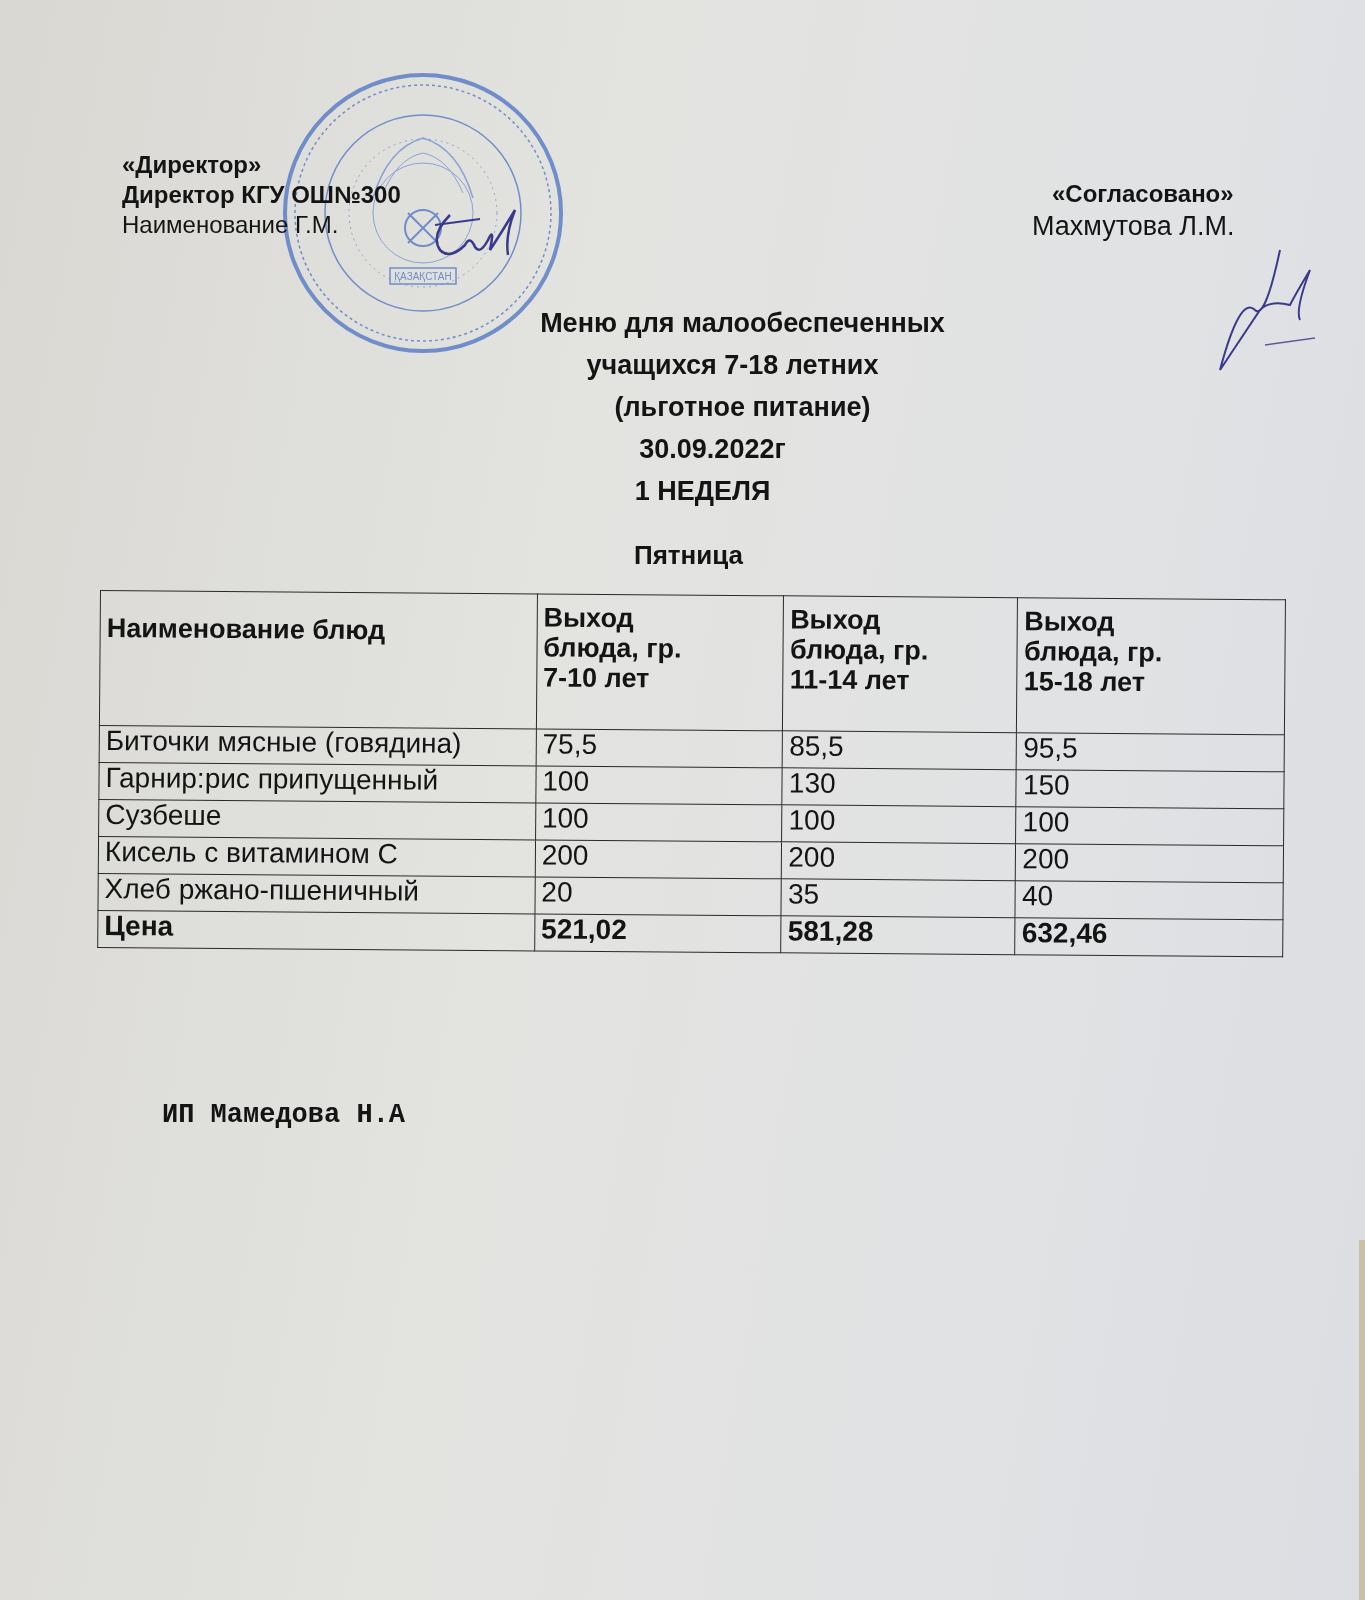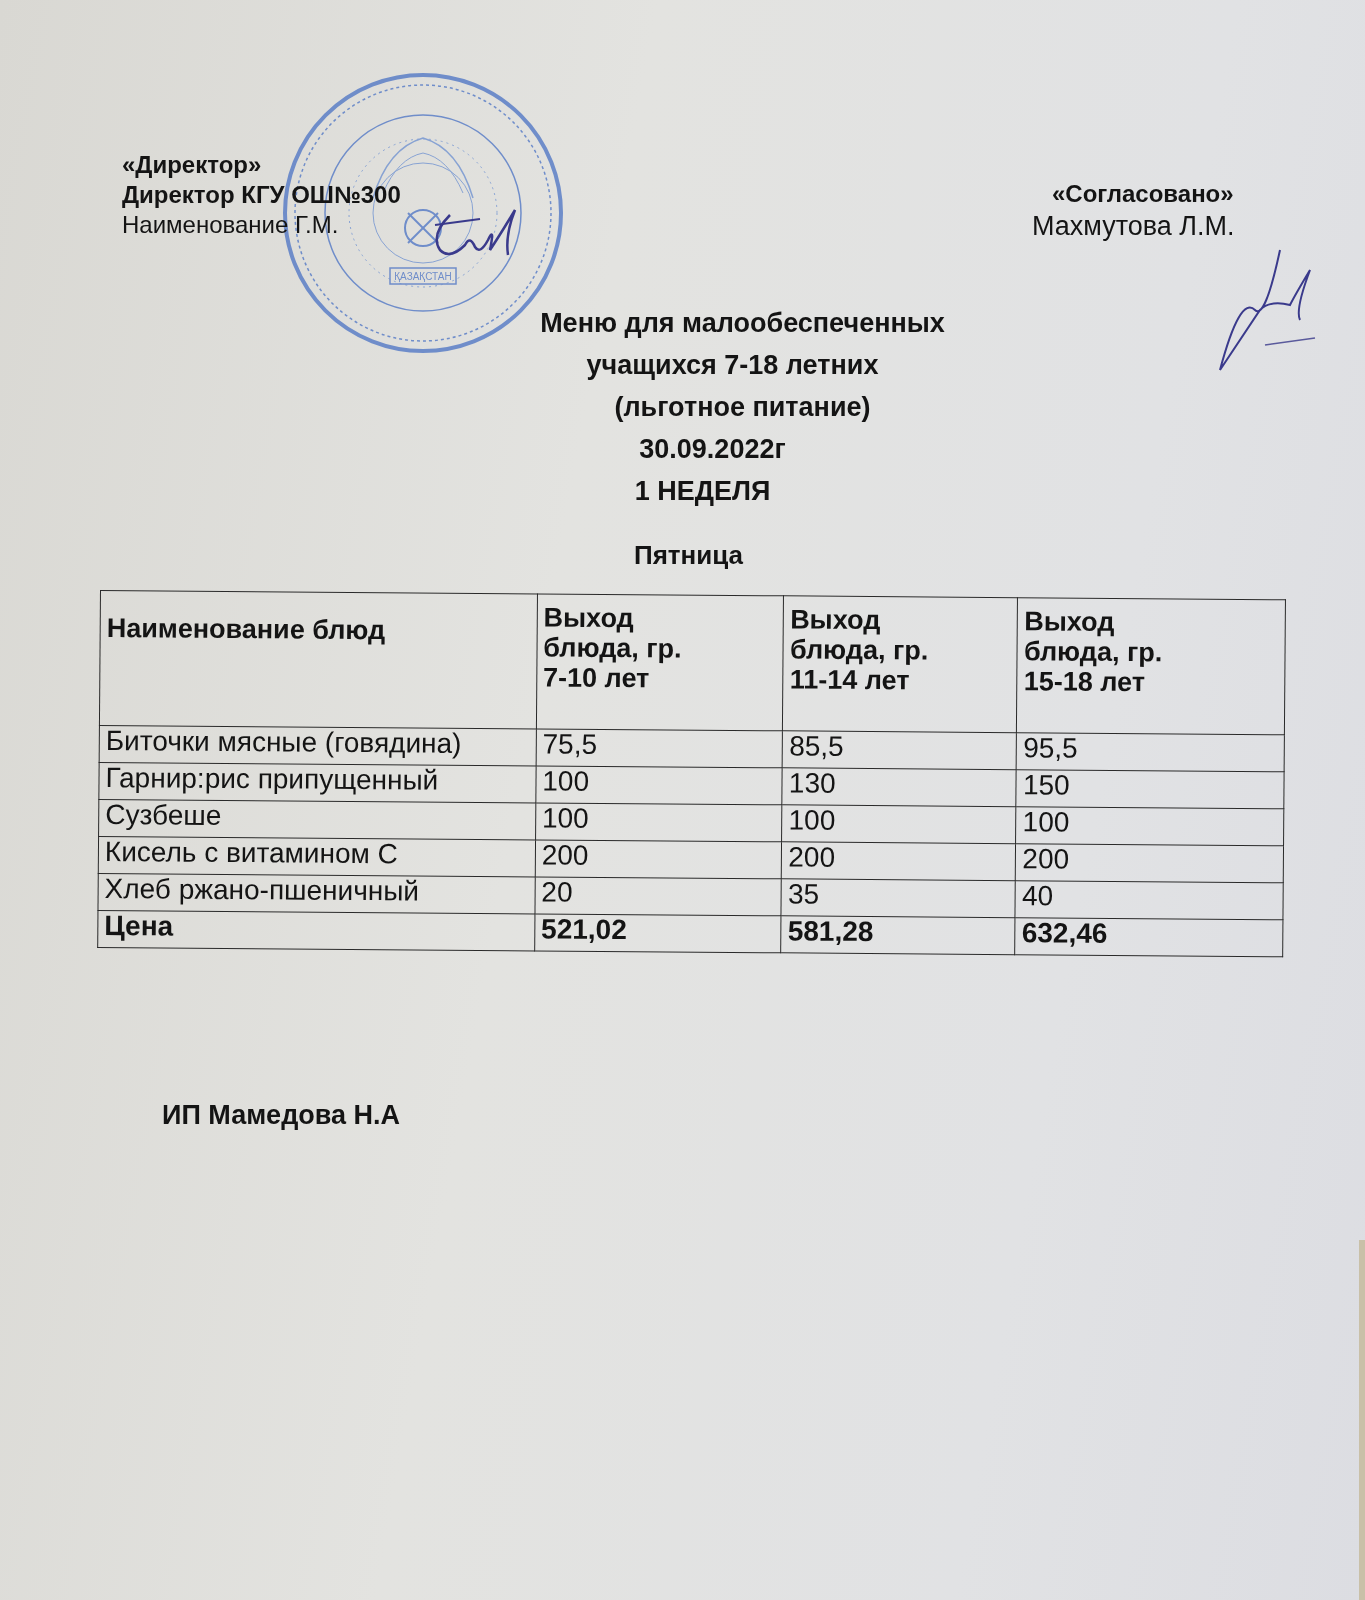--- a/index.html
+++ b/index.html
@@ -19,21 +19,21 @@
       position: absolute; left: 100px; top: 590px; width: 1186px;
       border-collapse: collapse; transform: rotate(0.45deg); transform-origin: left top;
       font-size: 28px;
     }
     table.menu td, table.menu th { border: 1.5px solid #2a2a2a; padding: 0 6px; vertical-align: top; text-align: left; line-height: 30px; }
     table.menu th { font-weight: bold; padding-top: 8px; height: 112px; font-size: 27px; }
     table.menu th.name { vertical-align: top; padding-top: 22px; }
     table.menu td { height: 36px; }
     .col1 { width: 418px; } .col2 { width: 236px; } .col3 { width: 224px; } .col4 { width: 256px; }
     tr.price td { font-weight: bold; }
-    .ip { position: absolute; left: 162px; top: 1100px; font-size: 27px; font-weight: bold; }
+    .ip { position: absolute; left: 162px; top: 1100px; font-size: 27px; font-weight: bold; font-family: Liberation Mono, monospace; }
   </style>
 </head>
 <body>
 
 <div class="edge"></div>
 
 <svg class="stamp" viewBox="0 0 290 290">
   <circle cx="145" cy="145" r="138" fill="none" stroke="#4a72c4" stroke-width="4"></circle>
   <circle cx="145" cy="145" r="128" fill="none" stroke="#4a72c4" stroke-width="1.5" stroke-dasharray="3 3"></circle>
   <circle cx="145" cy="145" r="98" fill="none" stroke="#4a72c4" stroke-width="1.5"></circle>

